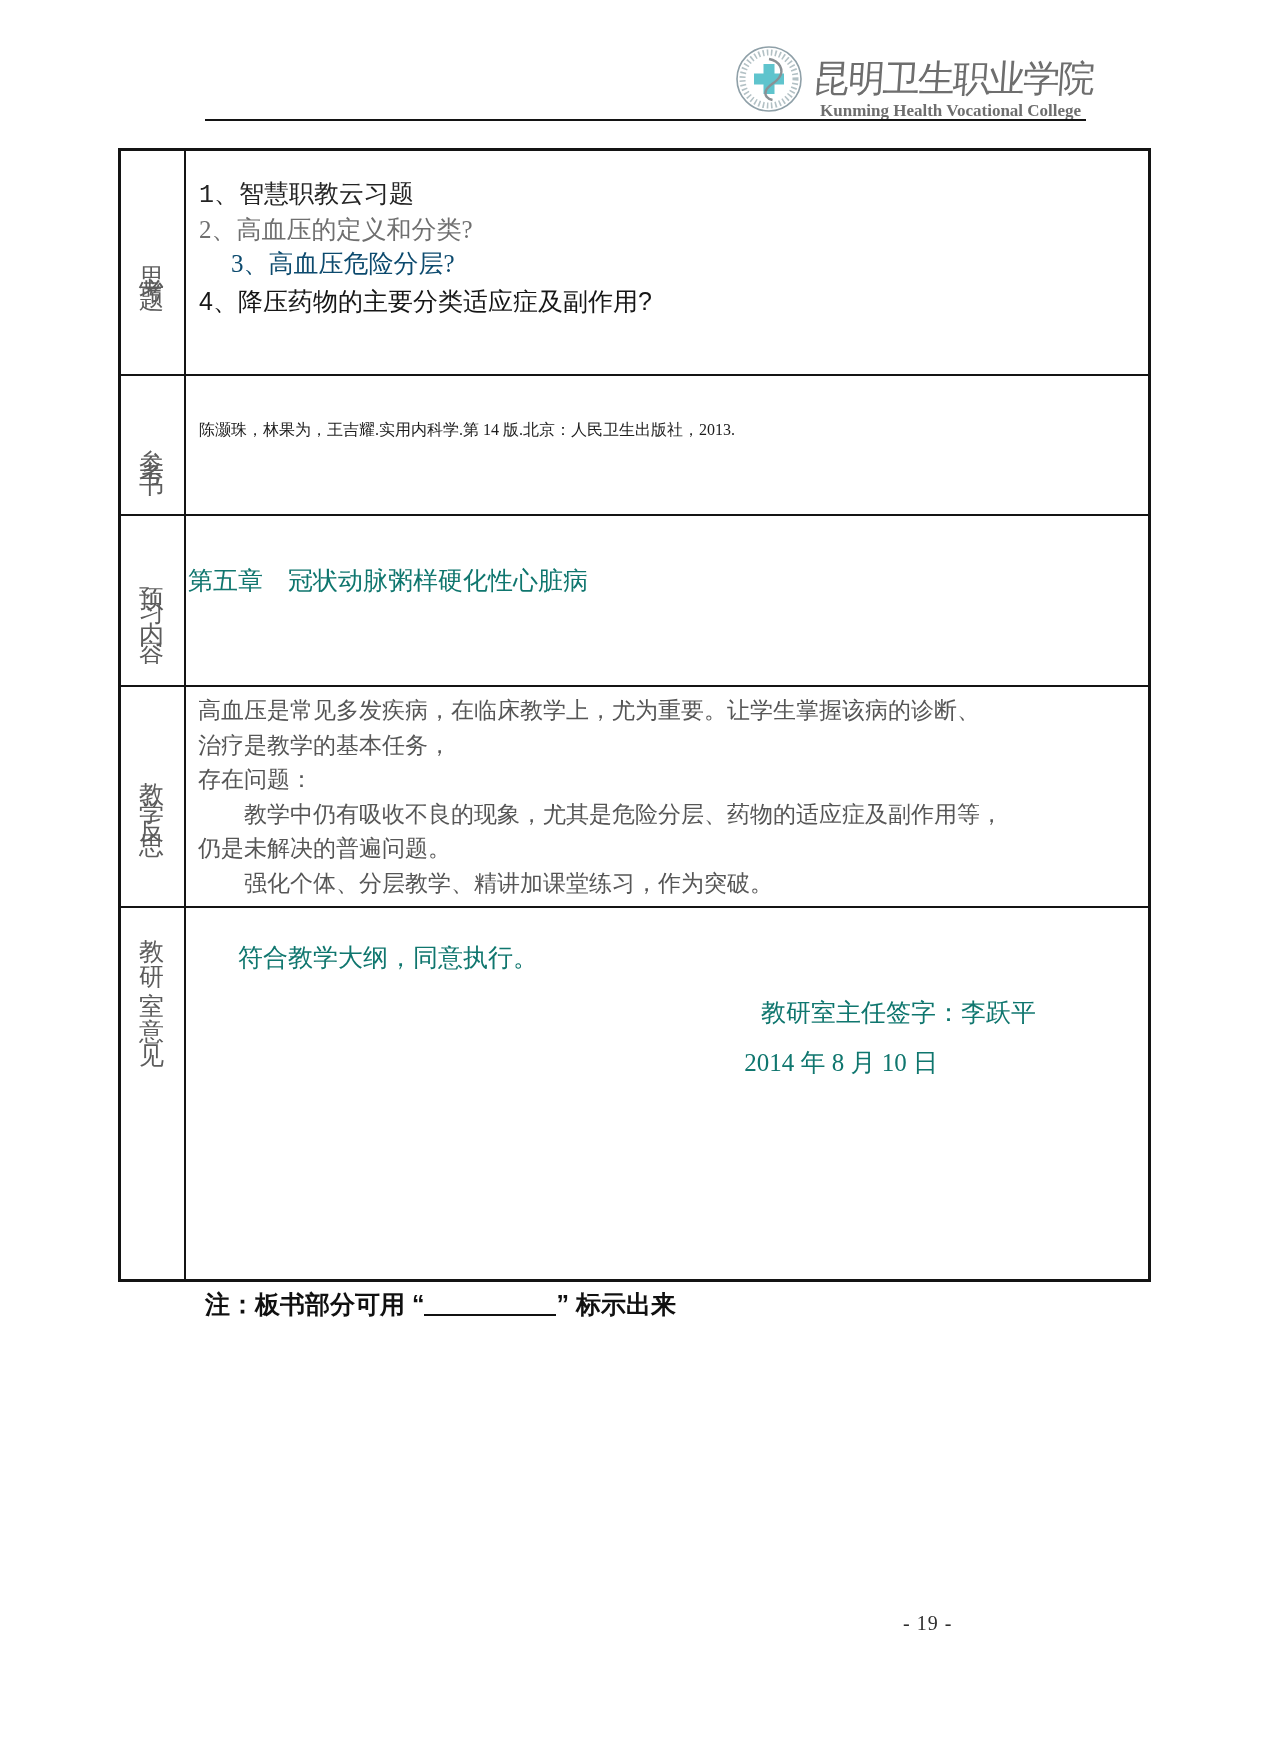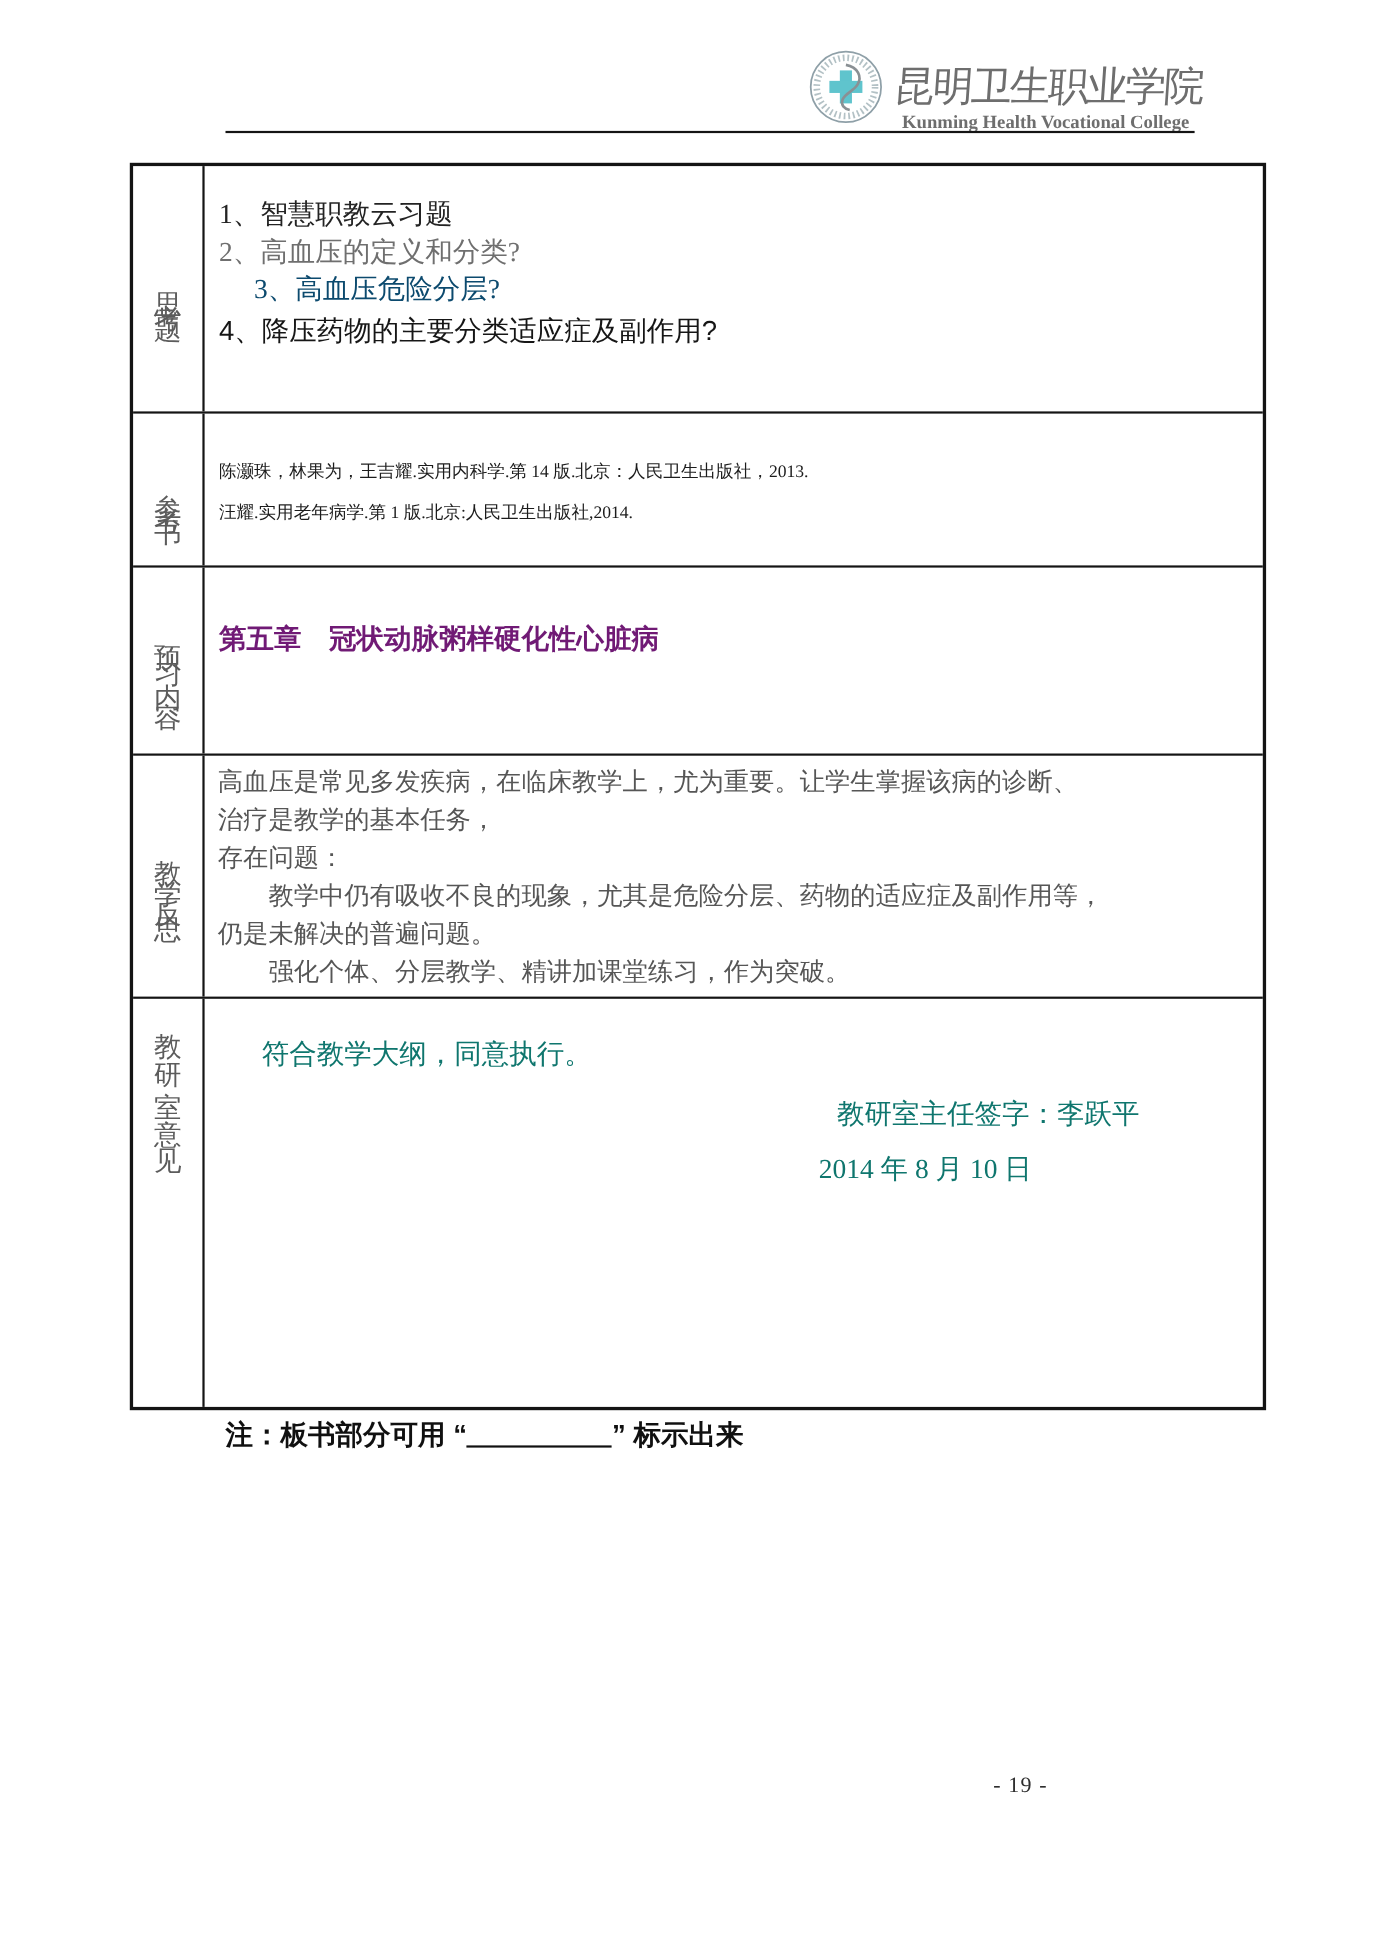--- a/index.html
+++ b/index.html
@@ -42,31 +42,31 @@
   .vlabel { writing-mode:vertical-rl; text-orientation:upright; }
   .ls-sm { letter-spacing:11px; }
   .ls-md { letter-spacing:17px; }
   .ls-lg { letter-spacing:26px; }
   .trow-opinion .tlabel { align-items:flex-start; padding-top:12px; }
   .tcell { flex:1; overflow:hidden; }
 
   
   .c-think { padding:28px 10px 0 13px; font-size:25px; line-height:34px; }
   .c-think .qline { white-space:nowrap; }
-  .q1 { color:#232323; }
+  .q1 { color:#232323;font-family:Liberation Mono, monospace; }
   .q2 { color:#6f6f6f; }
   .q3 { color:#0c4a6e;margin-left:32px; }
   .q4 { color:#161616; margin-top:3px; font-family:"Liberation Sans","DejaVu Sans",sans-serif; }
 
   
   .c-ref { padding:35px 10px 0 13px; font-size:16px; line-height:37px; color:#1c1c1c; }
   .c-ref .rline { white-space:nowrap; }
 
   
-  .c-preview { padding:48px 10px 0 13px; font-size:25px; color:#701a75; white-space:nowrap;font-weight:bold; }
+  .c-preview { padding:48px 10px 0 2px; font-size:25px; color:#0f766e; white-space:nowrap; }
 
   
   .c-reflect {
     padding:6px 10px 0 12px; font-size:23px; line-height:34.5px;
     font-family:"Liberation Sans","DejaVu Sans",sans-serif; color:#565656;
   }
   .c-reflect .fline { white-space:nowrap; }
   .c-reflect .indent { text-indent:2em; }
 
   
@@ -122,21 +122,20 @@
         <div class="qline q4">4、降压药物的主要分类适应症及副作用?</div>
       </div>
     </div>
 
     <div class="trow" style="height:140px">
       <div class="tlabel">
         <span class="vlabel ls-sm">参考书</span>
       </div>
       <div class="tcell c-ref serif">
         <div class="rline">陈灏珠，林果为，王吉耀.实用内科学.第 14 版.北京：人民卫生出版社，2013.</div>
-        <div class="rline">汪耀.实用老年病学.第 1 版.北京:人民卫生出版社,2014.</div>
       </div>
     </div>
 
     <div class="trow" style="height:171px">
       <div class="tlabel">
         <span class="vlabel ls-md">预习内容</span>
       </div>
       <div class="tcell c-preview serif">第五章　冠状动脉粥样硬化性心脏病</div>
     </div>
 

